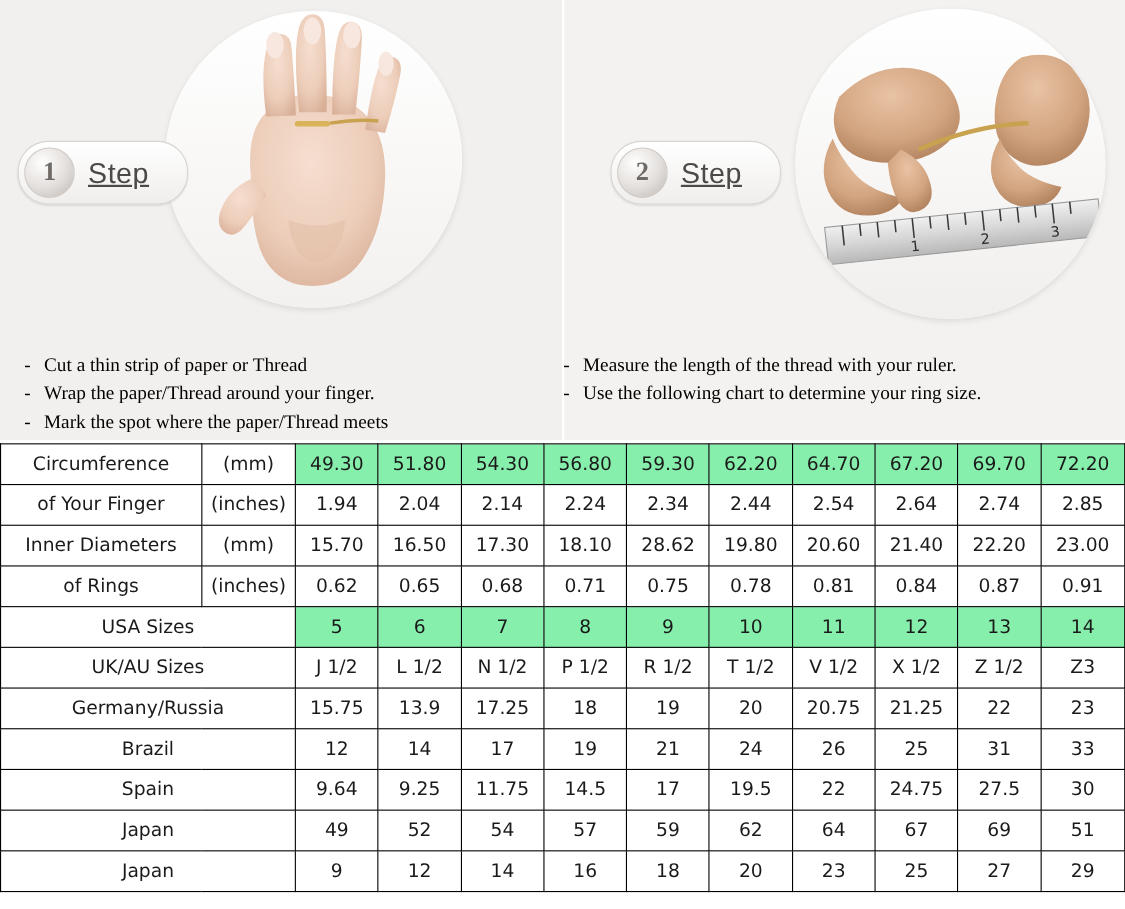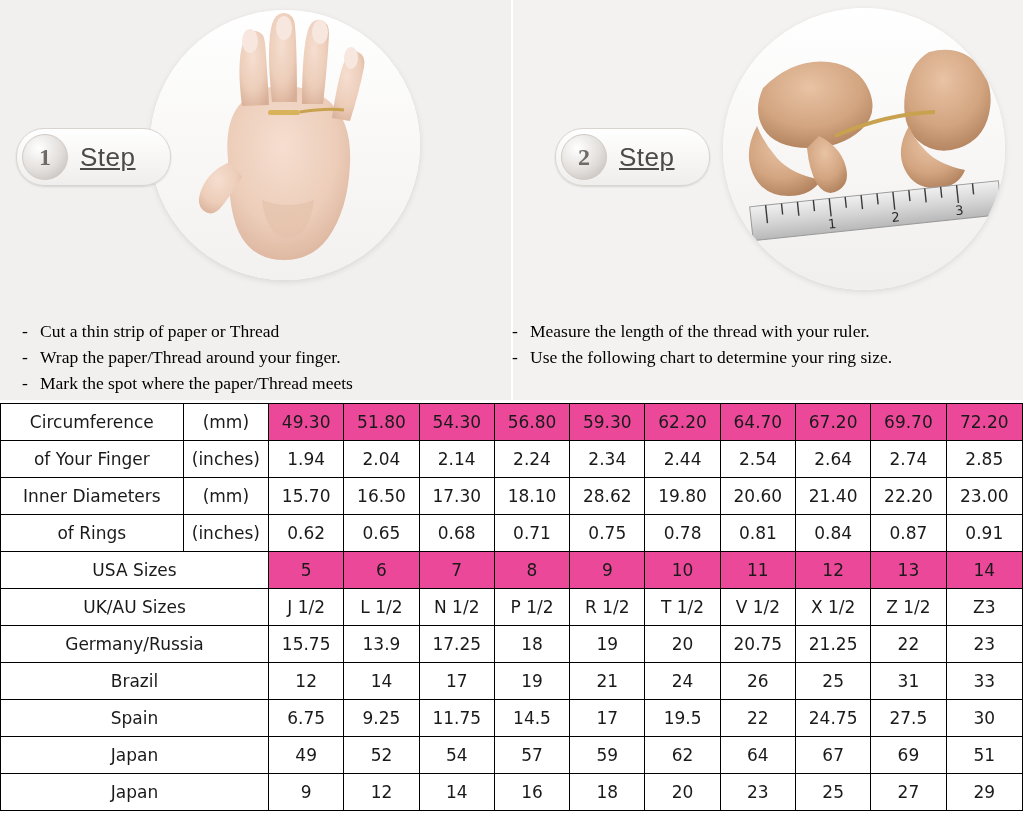--- a/index.html
+++ b/index.html
@@ -149,21 +149,21 @@
   }
   td.rowlabel-c {
     text-align: center;
     font-size: 18px;
   }
   td.unit {
     text-align: center;
     font-size: 17px;
   }
   td.shaded {
-    background: #ec4899;
+    background: #86efac;
   }
   .col-label { width: 182px; }
   .col-unit { width: 85px; }
   .col-val { width: 75px; }
   .col-val-last { width: 76px; }
 </style>
 </head>
 <body>
 
 <div class="page">
@@ -418,21 +418,21 @@
         <td>21</td>
         <td>24</td>
         <td>26</td>
         <td>25</td>
         <td>31</td>
         <td>33</td>
       </tr>
 
       <tr>
         <td class="rowlabel" colspan="2">Spain</td>
-        <td>6.75</td>
+        <td>9.64</td>
         <td>9.25</td>
         <td>11.75</td>
         <td>14.5</td>
         <td>17</td>
         <td>19.5</td>
         <td>22</td>
         <td>24.75</td>
         <td>27.5</td>
         <td>30</td>
       </tr>

